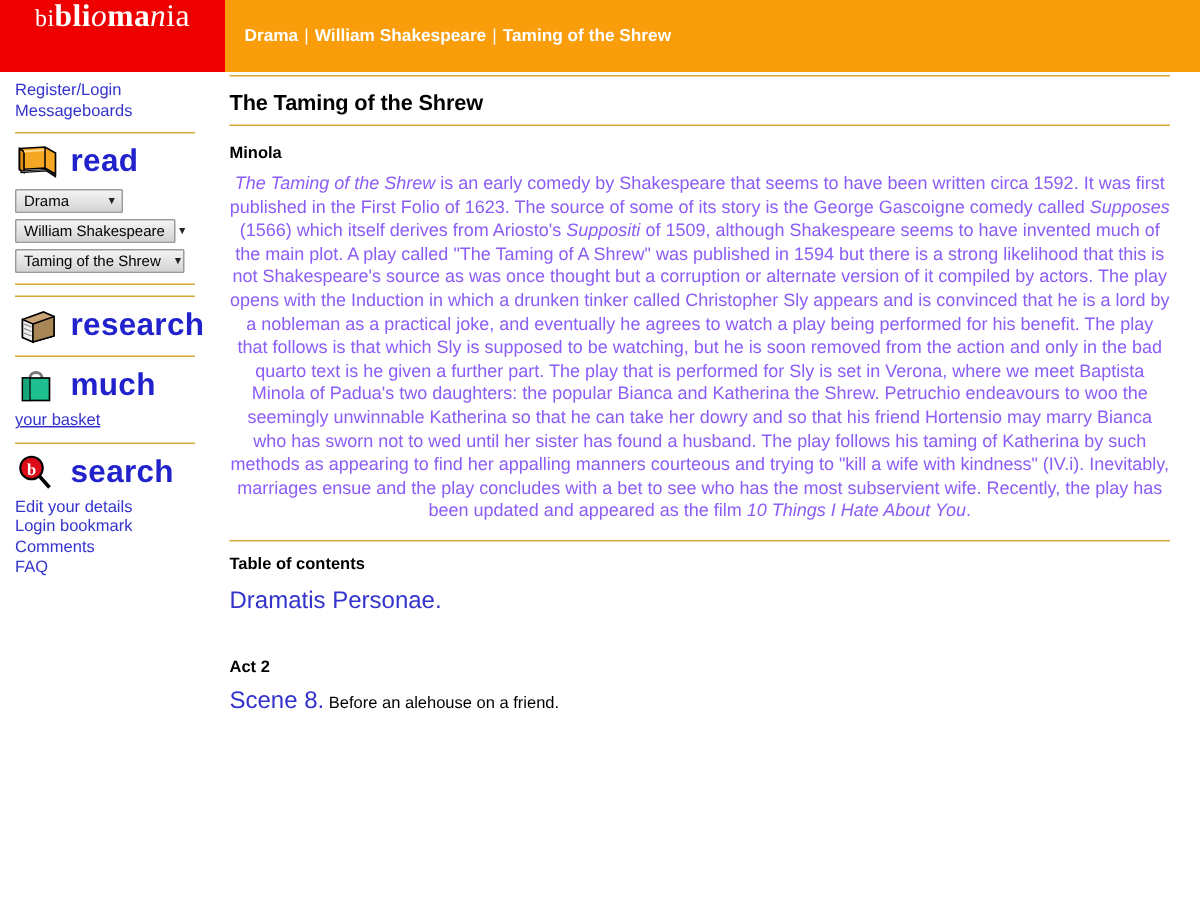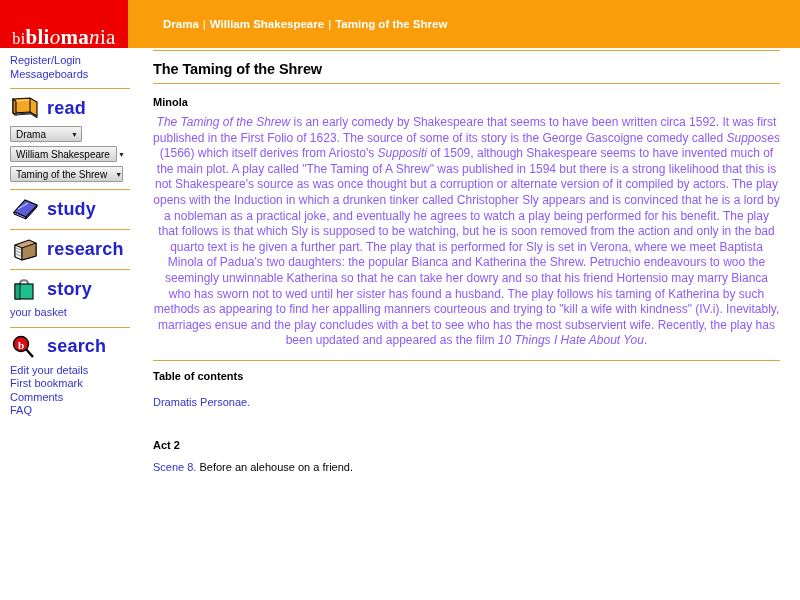--- a/index.html
+++ b/index.html
@@ -15,24 +15,24 @@
   .header {
     position: relative;
     height: 48px;
     width: 800px;
     background: #f99d0b;
     overflow: hidden;
   }
   .logo-block {
     position: absolute;
     left: 0; top: 0;
-    width: 128px; height: 48px;
+    width: 150px; height: 48px;
     background: #ee0000;
     display: flex;
-    align-items: flex-end;
+    align-items: flex-start;
     justify-content: center;
   }
   .logo-text {
     color: #ffffff;
     font-family: "Liberation Serif", serif;
     font-size: 21px;
     letter-spacing: 0.3px;
     white-space: nowrap;
     line-height: 1;
   }
@@ -82,21 +82,21 @@
     margin: 7px 14px 6px 0;
   }
   .section-head {
     display: flex;
     align-items: center;
     gap: 7px;
     margin: 3px 0 4px 0;
   }
   .section-title {
     color: #2222cc;
-    font-size: 18px;
+    font-size: 21px;
     font-weight: bold;
     letter-spacing: 0.2px;
   }
   .icon-wrap { width: 30px; height: 26px; flex: 0 0 30px; }
 
   .selects { margin: 5px 0 2px 0; }
   .fake-select {
     display: flex;
     align-items: center;
     justify-content: space-between;
@@ -109,21 +109,21 @@
     padding: 0 3px 0 5px;
     margin-bottom: 4px;
     cursor: default;
     white-space: nowrap;
   }
   .fake-select .arw { font-size: 7px; padding-left: 8px; color: #222; }
   .sel-w1 { width: 72px; }
   .sel-w2 { width: 107px; }
   .sel-w3 { width: 113px; }
 
-  .basket-link { margin-top: 2px; }
+  .basket-link { margin-top: 2px; text-decoration: underline; }
   .tail-links { margin-top: 3px; }
 
   
   .main {
     position: absolute;
     left: 153px; top: 0;
     width: 627px;
   }
   .main-rule {
     height: 0;
@@ -156,21 +156,21 @@
   p.body-copy i { font-style: italic; }
 
   .toc-head {
     font-size: 11px;
     font-weight: bold;
     margin: 0;
     padding: 9px 0 10px 0;
   }
   .toc-link {
     color: #3333cc;
-    font-size: 11px;
+    font-size: 16px;
     text-decoration: none;
     text-align: right;
   }
   .toc-row {
     font-size: 11px;
     color: #000000;
     padding-bottom: 11px;
     line-height: 13px;
   }
   .act-head {
@@ -229,31 +229,20 @@
         <span class="arw">▼</span>
       </div>
       <div class="fake-select sel-w3">
         <span>Taming of the Shrew</span>
         <span class="arw">▼</span>
       </div>
     </div>
 
     <div class="side-rule"></div>
 
-    <div class="section-head">
-      <span class="icon-wrap">
-        <svg width="30" height="26" viewBox="0 0 30 26">
-          <path d="M4 16 L15 4 L27 9 L16 21 Z" fill="#5b5bd6" stroke="#000" stroke-width="1.1"></path>
-          <path d="M4 16 L16 21 L16 23 L4 18 Z" fill="#9a9ae8" stroke="#000" stroke-width="1"></path>
-          <path d="M16 21 L27 9 L27 11 L16 23 Z" fill="#3c3cb0" stroke="#000" stroke-width="1"></path>
-          <path d="M8 13 L18 7" stroke="#d8d8ff" stroke-width="1" fill="none"></path>
-        </svg>
-      </span>
-      <span class="section-title">study</span>
-    </div>
 
     <div class="side-rule"></div>
 
     <div class="section-head">
       <span class="icon-wrap">
         <svg width="30" height="26" viewBox="0 0 30 26">
           <path d="M5 9 L19 4 L26 7 L26 20 L12 24 L5 21 Z" fill="#c9a476" stroke="#000" stroke-width="1.1"></path>
           <path d="M5 9 L12 12 L12 24 L5 21 Z" fill="#efefef" stroke="#000" stroke-width="1"></path>
           <path d="M12 12 L26 7 L26 20 L12 24 Z" fill="#a98656" stroke="#000" stroke-width="1"></path>
           <path d="M6 12 L11 14 M6 15 L11 17 M6 18 L11 20" stroke="#888" stroke-width="0.8" fill="none"></path>
@@ -265,41 +254,41 @@
     <div class="side-rule"></div>
 
     <div class="section-head">
       <span class="icon-wrap">
         <svg width="30" height="26" viewBox="0 0 30 26">
           <path d="M10 8 C10 3, 18 3, 18 8" fill="none" stroke="#7a7a7a" stroke-width="2"></path>
           <rect x="5" y="8" width="18" height="15" fill="#1fbf8f" stroke="#000" stroke-width="1.1"></rect>
           <rect x="5" y="8" width="5" height="15" fill="#17a77b" stroke="#000" stroke-width="0.8"></rect>
         </svg>
       </span>
-      <span class="section-title">story</span>
+      <span class="section-title">much</span>
     </div>
 
     <a class="side-link basket-link" href="#">your basket</a>
 
     <div class="side-rule"></div>
 
     <div class="section-head">
       <span class="icon-wrap">
         <svg width="30" height="26" viewBox="0 0 30 26">
           <line x1="15" y1="14" x2="23" y2="23" stroke="#000" stroke-width="2.4"></line>
           <circle cx="11" cy="10" r="7.5" fill="#dd0b18" stroke="#000" stroke-width="1.4"></circle>
           <text x="11" y="14.5" font-family="Liberation Serif, serif" font-size="11" font-weight="bold" fill="#ffffff" text-anchor="middle">b</text>
         </svg>
       </span>
       <span class="section-title">search</span>
     </div>
 
     <div class="tail-links">
       <a class="side-link" href="#">Edit your details</a>
-      <a class="side-link" href="#">First bookmark</a>
+      <a class="side-link" href="#">Login bookmark</a>
       <a class="side-link" href="#">Comments</a>
       <a class="side-link" href="#">FAQ</a>
     </div>
   </div>
 
   <div class="main">
 
     <div class="main-rule rule-top"></div>
 
     <h1 class="doc-title">The Taming of the Shrew</h1>

